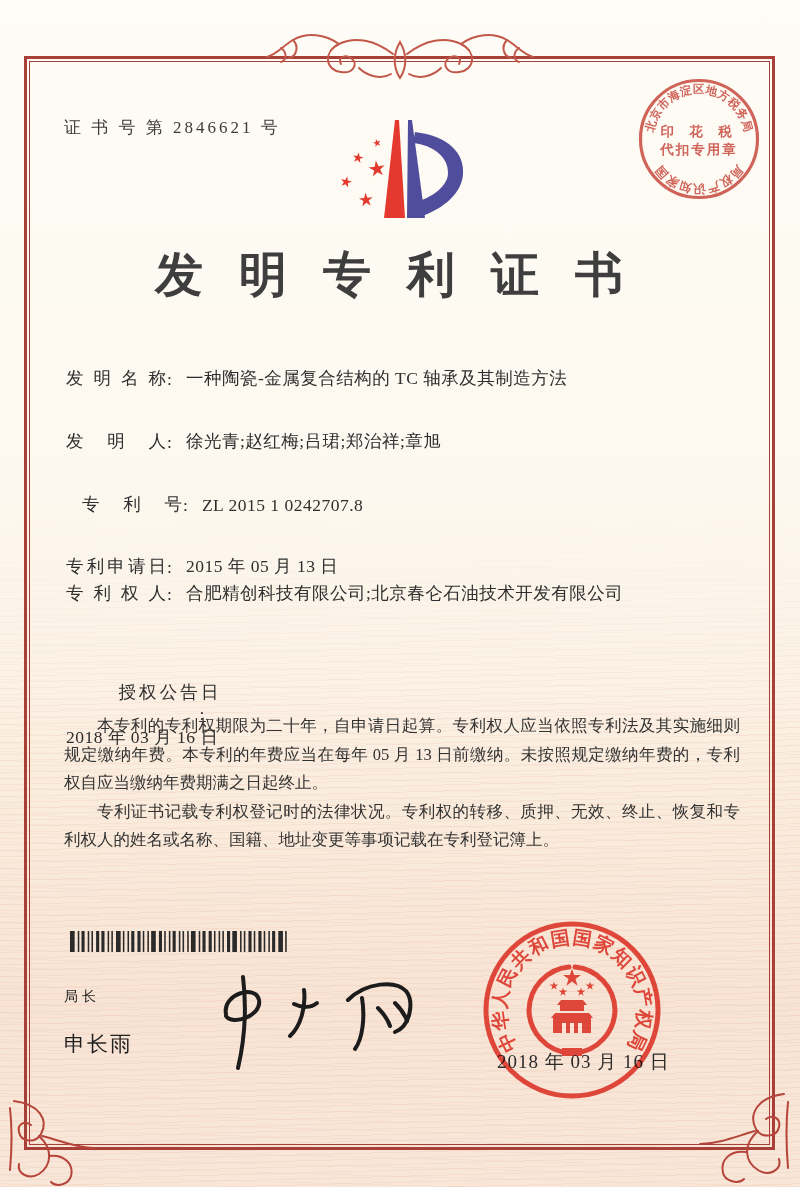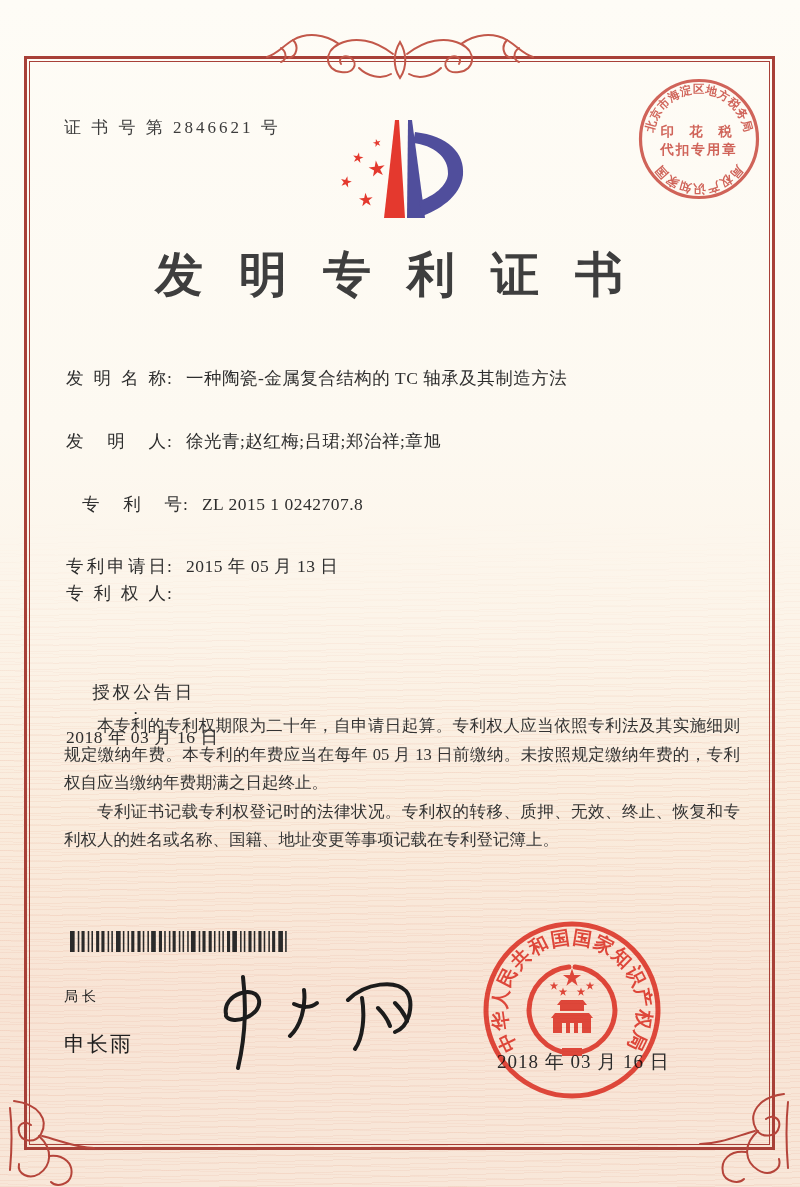--- a/index.html
+++ b/index.html
@@ -25,21 +25,21 @@
     border:1px solid #a84038;
   }
   .cert-no{position:absolute;left:64px;top:116px;font-size:17px;letter-spacing:3px;color:#3c3c3c;}
   .logo{position:absolute;left:320px;top:90px;}
   .tax-stamp{position:absolute;left:634px;top:74px;mix-blend-mode:multiply;opacity:.85;}
   .title{
     position:absolute;left:0;top:243px;width:778px;text-align:center;
     font-size:48px;font-weight:600;color:#3e3e3e;letter-spacing:36px;text-indent:36px;white-space:nowrap;
   }
   .fields{position:absolute;left:66px;top:0;width:690px;}
-  .frow{position:absolute;left:0;display:flex;align-items:center;white-space:nowrap;color:#2e2e2e;}
+  .frow{position:absolute;left:0;display:flex;align-items:flex-end;white-space:nowrap;color:#2e2e2e;}
   .flabel{display:inline-block;width:100px;text-align:justify;text-align-last:justify;font-size:17.5px;}
   .fcolon{font-size:17.5px;margin:0 14px 0 1px;}
   .fvalue{font-size:17.5px;letter-spacing:.5px;}
   .frow1{top:366px;} .frow2{top:429px;} .frow3{top:492px;margin-left:16px;}
   .frow4{top:554px;} .frow5{top:581px;} .frow6{top:680px;flex-direction:column;}
   .body-text{
     position:absolute;left:64px;top:712px;width:676px;
     font-size:16.5px;line-height:28.5px;color:#333;text-align:justify;
   }
   .body-text p{margin:0;text-indent:2em;}
@@ -134,20 +134,21 @@
         <span class="fvalue">ZL 2015 1 0242707.8</span>
     </div>
     <div class="frow frow4">
       <span class="flabel">专利申请日</span>
         <span class="fcolon">:</span>
         <span class="fvalue">2015 年 05 月 13 日</span>
     </div>
     <div class="frow frow5">
       <span class="flabel">专利权人</span>
         <span class="fcolon">:</span>
+        <span class="fvalue">合肥精创科技有限公司;北京春仑石油技术开发有限公司</span>
     </div>
     <div class="frow frow6">
       <span class="flabel">授权公告日</span>
         <span class="fcolon">:</span>
         <span class="fvalue">2018 年 03 月 16 日</span>
     </div>
   </div>
 
   <div class="body-text">
     <p>本专利的专利权期限为二十年，自申请日起算。专利权人应当依照专利法及其实施细则规定缴纳年费。本专利的年费应当在每年 05 月 13 日前缴纳。未按照规定缴纳年费的，专利权自应当缴纳年费期满之日起终止。</p>

